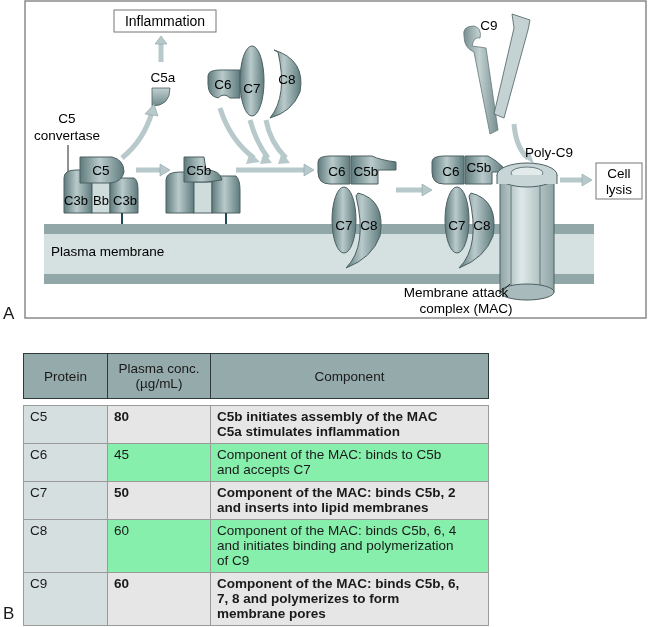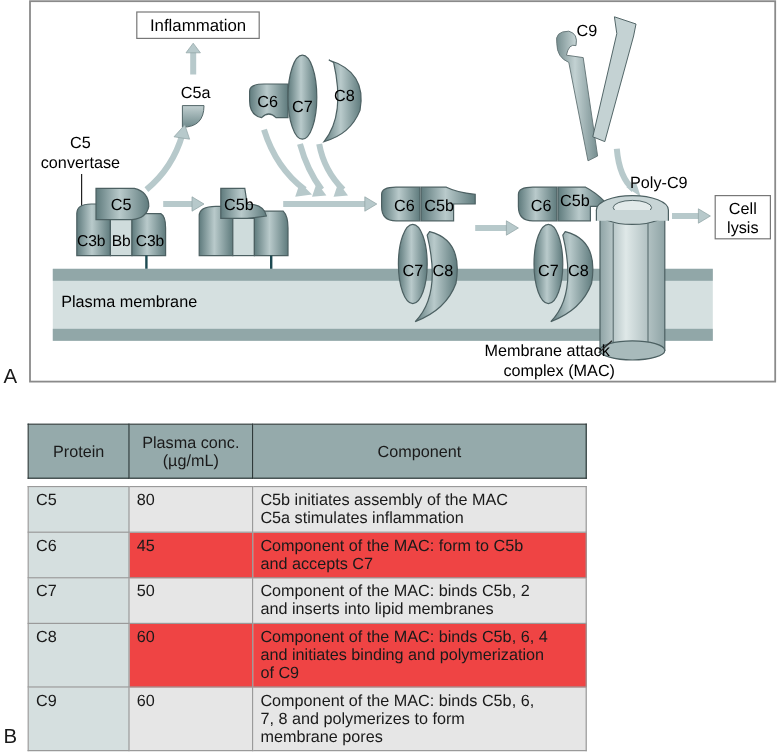--- a/index.html
+++ b/index.html
@@ -7,22 +7,22 @@
          font-family:"Liberation Sans", sans-serif; color:#1a1a1a; }
   .panel-label { position:absolute; font-size:17px; }
   #figA { position:absolute; left:24px; top:0; width:624px; height:320px; }
   #tableWrap { position:absolute; left:23px; top:337px; width:466px;margin-top:16px; }
   table { border-collapse:collapse; width:466px; font-size:13.5px; }
   th { background:#95aaab; font-weight:normal; text-align:center; padding:0 4px;
        border:1.5px solid #2e3a3a; height:44px; line-height:15px; }
   td { border:1px solid #9a9a9a; vertical-align:top; padding:3px 6px 4px 6px; line-height:15px; }
   td.prot { background:#d5dfdf; width:71px; }
   td.conc { width:90px; }
-  tr.shade td.conc, tr.shade td.func { background:#e6e6e6; }
-  tr.white td.conc, tr.white td.func { background:#ef4444; }
+  tr.shade td.conc, tr.shade td.func { background:#e6e6e6;font-weight:bold; }
+  tr.white td.conc, tr.white td.func { background:#86efac; }
   .gap td { border:none; height:6px; padding:0; background:#fff; }
   .multiline { white-space:pre-line; }
 </style>
 </head>
 <body>
 
 <div class="panel-label" style="left:3px; top:304px;">A</div>
 
 <svg id="figA" viewBox="0 0 624 320">
   <defs>
@@ -194,21 +194,21 @@
         </tr>
       <tr class="shade">
         <td class="prot">C5</td>
         <td class="conc">80</td>
         <td class="func multiline">C5b initiates assembly of the MAC
 C5a stimulates inflammation</td>
       </tr>
       <tr class="white">
         <td class="prot">C6</td>
         <td class="conc">45</td>
-        <td class="func multiline">Component of the MAC: form to C5b
+        <td class="func multiline">Component of the MAC: binds to C5b
 and accepts C7</td>
       </tr>
       <tr class="shade">
         <td class="prot">C7</td>
         <td class="conc">50</td>
         <td class="func multiline">Component of the MAC: binds C5b, 2
 and inserts into lipid membranes</td>
       </tr>
       <tr class="white">
         <td class="prot">C8</td>

